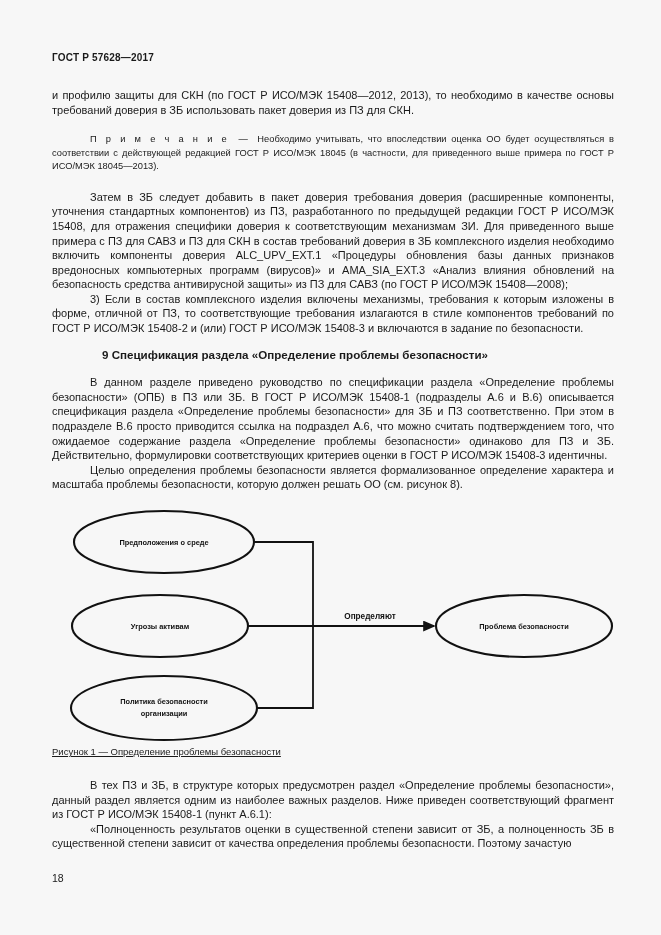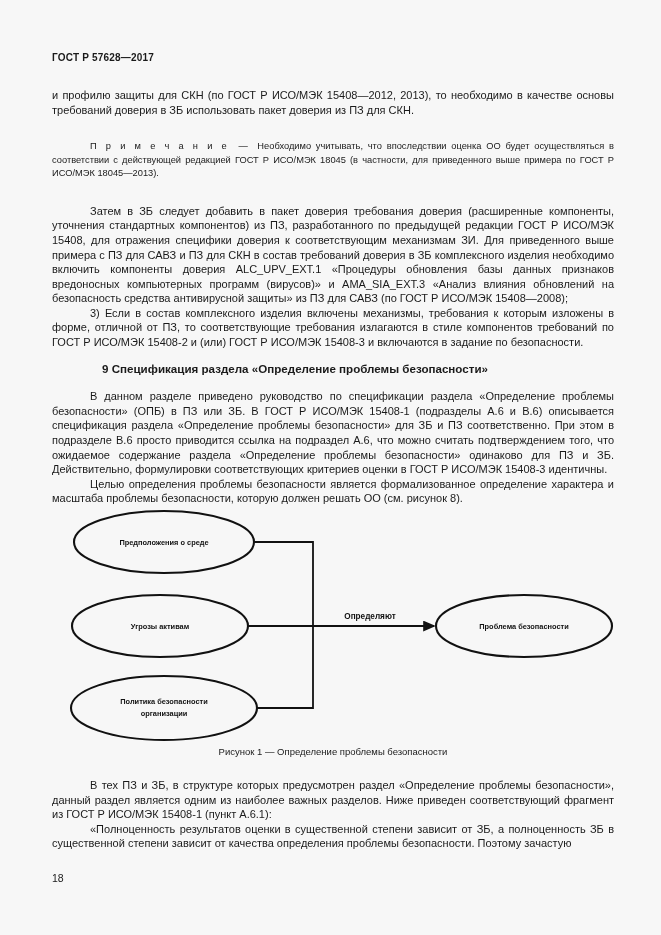--- a/index.html
+++ b/index.html
@@ -36,21 +36,21 @@
   }
   p {
     margin: 0;
     font-size: 11px;
     line-height: 14.55px;
     text-align: justify;
     text-justify: inter-word;
     hyphens: manual;
   }
   p.indent { text-indent: 38px; }
-  p.gap { margin-top: 23px; }
+  p.gap { margin-top: 16px; }
   p.note {
     font-size: 9.3px;
     line-height: 13.6px;
     text-indent: 38px;
   }
   .sp {
     letter-spacing: 2.2px;
   }
   h2.section {
     margin: 12px;
@@ -69,31 +69,31 @@
   .h-gap-top { margin-top: 17px; }
   .h-gap-mid { margin-top: 11px; }
   .after-head { margin-top: 7px; }
 
   
   .figure {
     position: absolute;
     left: 52px;
     top: 500px;
     width: 562px;
+    text-decoration: underline;
   }
   .figure-canvas {
     position: relative;
     width: 562px;
     height: 245px;
   }
   .figure-canvas svg {
     display: block;
   }
   .fig-caption {
-    text-align: center;
     font-size: 9.5px;
     line-height: 13px;
     margin-top: 0px;
   }
   .ell-label {
     font-family: "Liberation Sans", sans-serif;
     font-size: 7.4px;
     font-weight: bold;
     fill: #111;
     text-anchor: middle;

